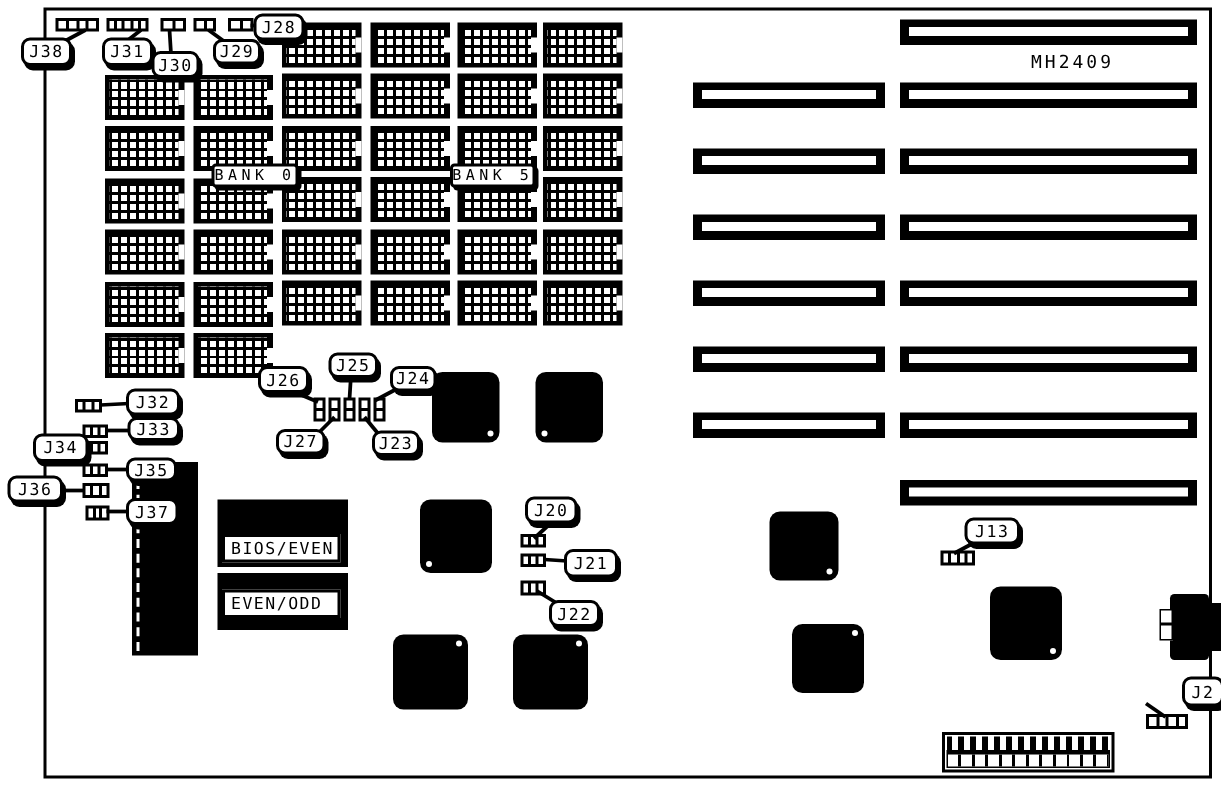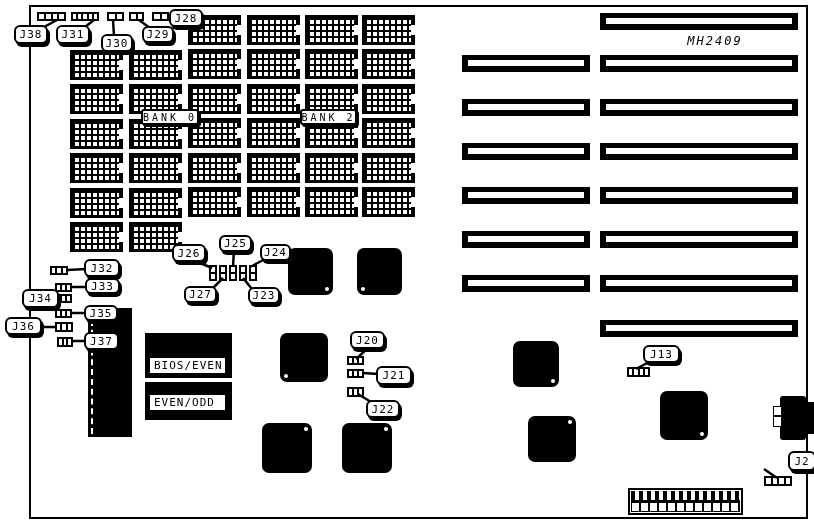--- a/index.html
+++ b/index.html
@@ -35,21 +35,21 @@
   .jh{flex-direction:row;} .jv{flex-direction:column;}
   .jh i,.jv i{flex:1;background:#fff;display:block;}
   
   .callout{position:absolute;background:#fff;border:2px solid #000;border-radius:6px;
     box-shadow:2px 3px 0 #000;box-sizing:border-box;display:flex;align-items:center;justify-content:center;
     font-size:11px;letter-spacing:1px;z-index:30;white-space:nowrap;}
   .banklabel{position:absolute;background:#fff;border:2px solid #000;border-radius:3px;
     box-shadow:2px 2px 0 #000;box-sizing:border-box;display:flex;align-items:center;justify-content:center;
     font-size:10px;letter-spacing:3px;z-index:20;white-space:nowrap;}
   .model{position:absolute;left:660px;top:34px;width:110px;text-align:center;
-    font-size:12px;letter-spacing:2px;z-index:6;font-style:italic;}
+    font-size:12px;letter-spacing:2px;z-index:6;}
   
   svg.leads{position:absolute;left:0;top:0;z-index:25;pointer-events:none;}
   svg.leads line{stroke:#000;stroke-width:2.5;}
   
   .pwr{position:absolute;left:628px;top:488px;width:115px;height:27px;background:#fff;
     border:2px solid #000;box-sizing:border-box;z-index:6;}
   .pwr .pins{position:absolute;left:1px;right:1px;top:1px;height:9px;border-bottom:2px solid #000;
     background-image:repeating-linear-gradient(90deg,#000 0 4px,#fff 4px 8px);}
   .pwr .holes{position:absolute;left:1px;right:1px;bottom:1px;height:10px;border:1px solid #000;box-sizing:border-box;
     background-image:repeating-linear-gradient(90deg,#fff 0 7px,#000 7px 9px);}
@@ -277,21 +277,21 @@
     <line x1="213" y1="288" x2="223" y2="278"></line>
     <line x1="252" y1="289" x2="243" y2="278"></line>
     <line x1="368" y1="348" x2="356" y2="359"></line>
     <line x1="378" y1="374" x2="363" y2="373"></line>
     <line x1="371" y1="402" x2="358" y2="394"></line>
     <line x1="649" y1="362" x2="636" y2="369"></line>
     <line x1="764" y1="469" x2="777" y2="478"></line>
   </svg>
 
   <div class="callout" style="left:14px;top:25px;width:34px;height:19px">J38</div>
-  <div class="callout" style="left:56px;top:25px;width:34px;height:19px">J31</div>
+  <div class="callout" style="left:68px;top:25px;width:34px;height:19px">J31</div>
   <div class="callout" style="left:101px;top:34px;width:32px;height:18px">J30</div>
   <div class="callout" style="left:142px;top:26px;width:32px;height:17px">J29</div>
   <div class="callout" style="left:169px;top:9px;width:34px;height:18px">J28</div>
   <div class="callout" style="left:84px;top:259px;width:36px;height:18px">J32</div>
   <div class="callout" style="left:85px;top:278px;width:35px;height:16px">J33</div>
   <div class="callout" style="left:22px;top:289px;width:37px;height:19px">J34</div>
   <div class="callout" style="left:84px;top:305px;width:34px;height:16px">J35</div>
   <div class="callout" style="left:5px;top:317px;width:37px;height:18px">J36</div>
   <div class="callout" style="left:84px;top:332px;width:35px;height:18px">J37</div>
   <div class="callout" style="left:172px;top:244px;width:34px;height:18px">J26</div>
@@ -299,21 +299,21 @@
   <div class="callout" style="left:260px;top:244px;width:31px;height:17px">J24</div>
   <div class="callout" style="left:184px;top:286px;width:33px;height:17px">J27</div>
   <div class="callout" style="left:248px;top:287px;width:32px;height:17px">J23</div>
   <div class="callout" style="left:350px;top:331px;width:35px;height:18px">J20</div>
   <div class="callout" style="left:376px;top:366px;width:36px;height:19px">J21</div>
   <div class="callout" style="left:366px;top:400px;width:34px;height:18px">J22</div>
   <div class="callout" style="left:643px;top:345px;width:37px;height:18px">J13</div>
   <div class="callout" style="left:788px;top:451px;width:28px;height:20px">J2</div>
 
   <div class="banklabel" style="left:141px;top:109px;width:58px;height:16px">BANK 0</div>
-  <div class="banklabel" style="left:300px;top:109px;width:57px;height:16px">BANK 2</div>
+  <div class="banklabel" style="left:300px;top:109px;width:57px;height:16px">BANK 5</div>
 
   <div class="pwr">
     <div class="pins"></div>
     <div class="holes"></div>
   </div>
 
   <div class="kbd-body"></div>
   <div class="kbd-ext"></div>
   <div class="kbd-notch" style="left:773px;top:406px;width:7px;height:8px"></div>
   <div class="kbd-notch" style="left:773px;top:416px;width:7px;height:9px"></div>

